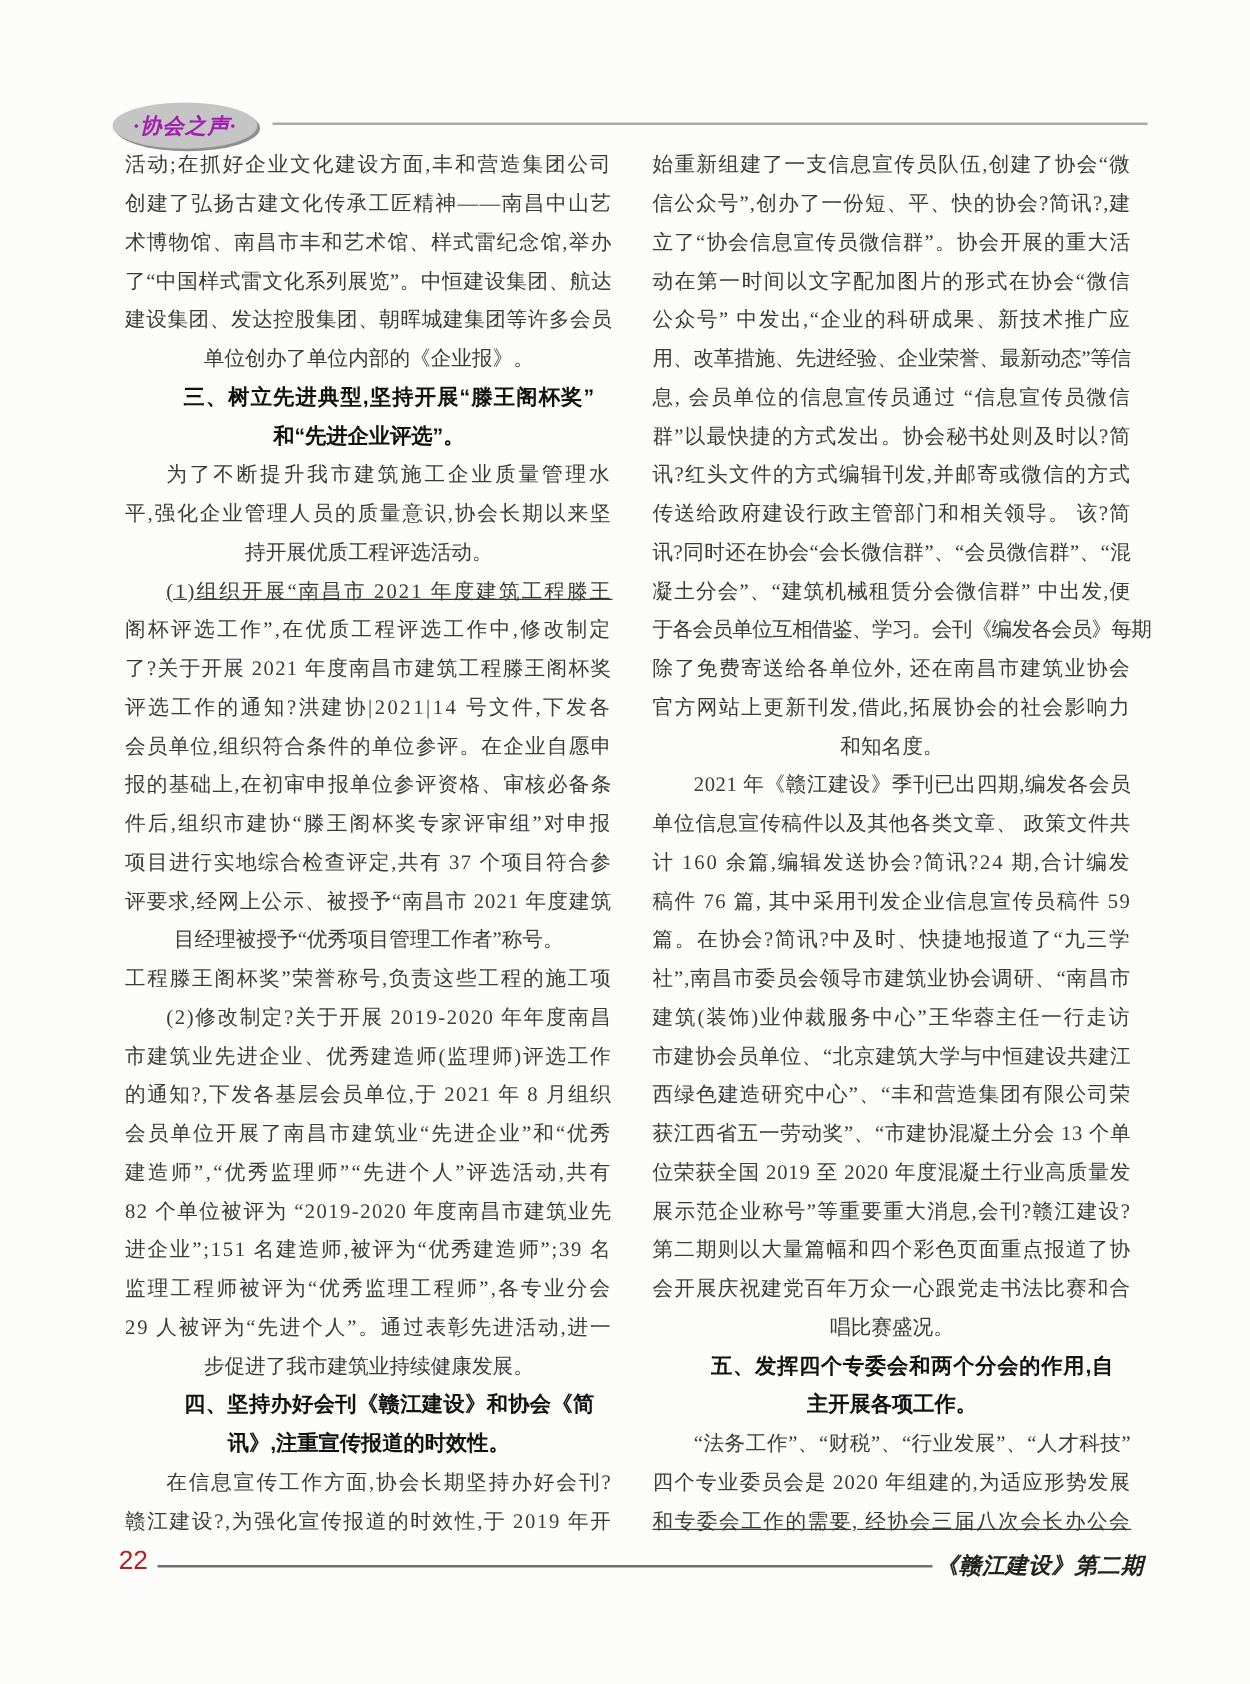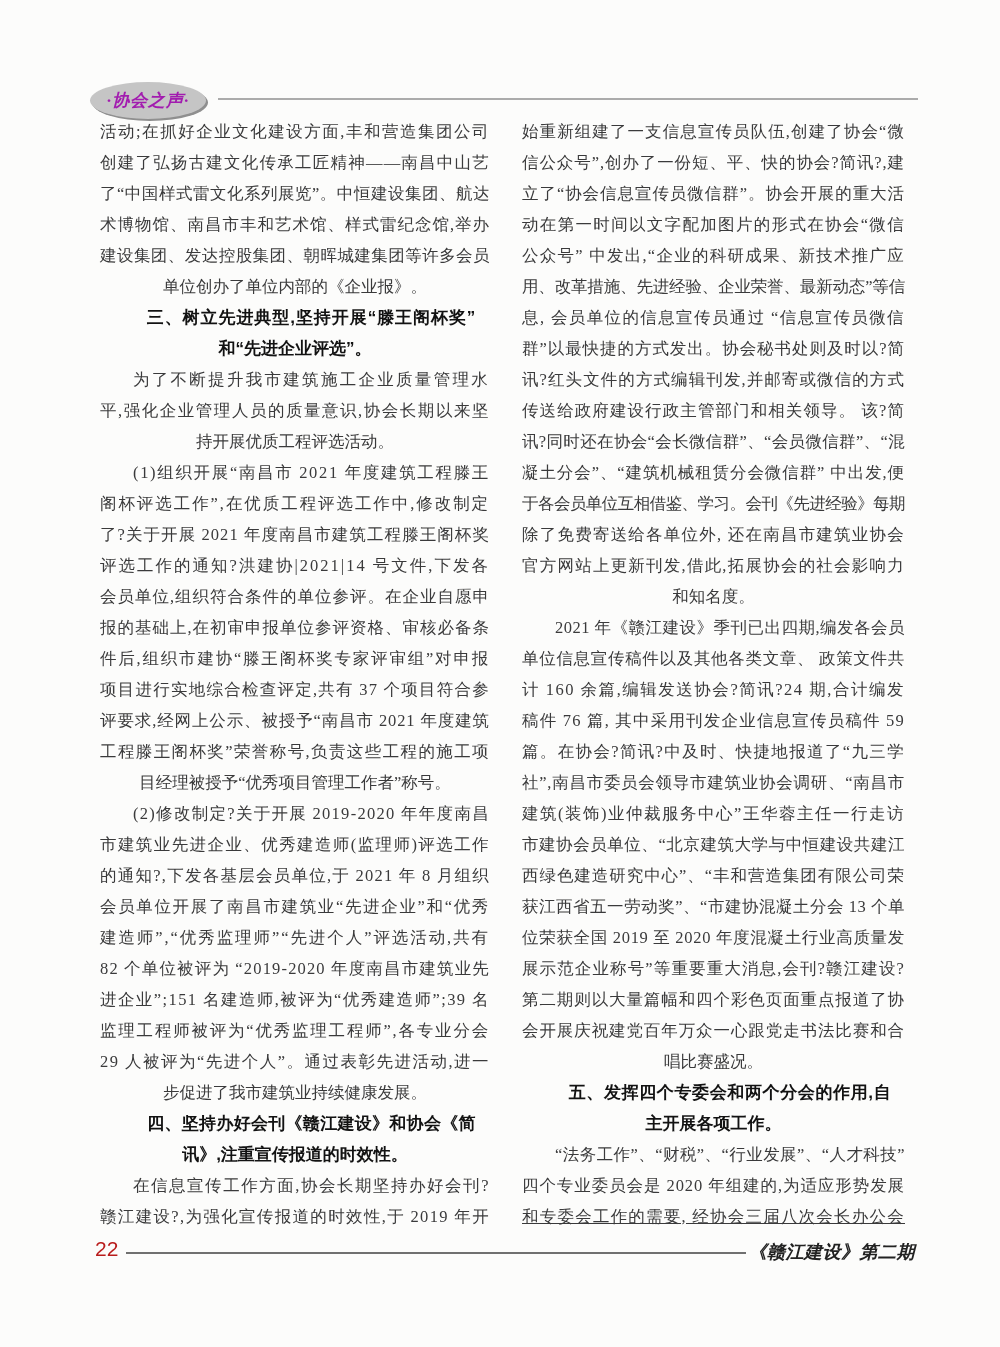--- a/index.html
+++ b/index.html
@@ -51,40 +51,40 @@
 <div class="page">
 
   <div class="badge">
     <span>·协会之声·</span>
   </div>
   <div class="header-rule"></div>
 
   <div class="col col-left">
       <div class="tline"><span style="letter-spacing: 1.51223px;">活动;在抓好企业文化建设方面,丰和营造集团公司</span></div>
       <div class="tline"><span style="letter-spacing: 1.22727px;">创建了弘扬古建文化传承工匠精神——南昌中山艺</span></div>
+      <div class="tline"><span style="letter-spacing: 0.994565px;">术博物馆、南昌市丰和艺术馆、样式雷纪念馆,举办</span></div>
       <div class="tline"><span style="letter-spacing: 0.514323px;">了“中国样式雷文化系列展览”。中恒建设集团、航达</span></div>
-      <div class="tline"><span style="letter-spacing: 0.994565px;">术博物馆、南昌市丰和艺术馆、样式雷纪念馆,举办</span></div>
       <div class="tline"><span style="letter-spacing: 0.456522px;">建设集团、发达控股集团、朝晖城建集团等许多会员</span></div>
       <div class="tline endline"><span>单位创办了单位内部的《企业报》。</span></div>
       <div class="tline heading indent"><span style="letter-spacing: 0.942969px;">三、树立先进典型,坚持开展“滕王阁杯奖”</span></div>
       <div class="tline heading endline"><span>和“先进企业评选”。</span></div>
       <div class="tline indent"><span style="letter-spacing: 2.28947px;">为了不断提升我市建筑施工企业质量管理水</span></div>
       <div class="tline"><span style="letter-spacing: 1.53261px;">平,强化企业管理人员的质量意识,协会长期以来坚</span></div>
       <div class="tline endline"><span>持开展优质工程评选活动。</span></div>
-      <div class="tline indent"><span style="letter-spacing: 1.66688px;">(1)组织开展“南昌市 2021 年度建筑工程滕王</span></div>
+      <div class="tline indent"><span style="letter-spacing: 1.66688px; text-decoration: underline;">(1)组织开展“南昌市 2021 年度建筑工程滕王</span></div>
       <div class="tline"><span style="letter-spacing: 1.93139px;">阁杯评选工作”,在优质工程评选工作中,修改制定</span></div>
       <div class="tline"><span style="letter-spacing: 1.07392px;">了?关于开展 2021 年度南昌市建筑工程滕王阁杯奖</span></div>
       <div class="tline"><span style="letter-spacing: 2.01157px;">评选工作的通知?洪建协|2021|14 号文件,下发各</span></div>
       <div class="tline"><span style="letter-spacing: 0.994565px;">会员单位,组织符合条件的单位参评。在企业自愿申</span></div>
       <div class="tline"><span style="letter-spacing: 0.994565px;">报的基础上,在初审申报单位参评资格、审核必备条</span></div>
       <div class="tline"><span style="letter-spacing: 1.79212px;">件后,组织市建协“滕王阁杯奖专家评审组”对申报</span></div>
       <div class="tline"><span style="letter-spacing: 1.245px;">项目进行实地综合检查评定,共有 37 个项目符合参</span></div>
       <div class="tline"><span style="letter-spacing: 0.881366px;">评要求,经网上公示、被授予“南昌市 2021 年度建筑</span></div>
+      <div class="tline endline"><span>目经理被授予“优秀项目管理工作者”称号。</span></div>
       <div class="tline"><span style="letter-spacing: 1.39334px;">工程滕王阁杯奖”荣誉称号,负责这些工程的施工项</span></div>
-      <div class="tline endline"><span>目经理被授予“优秀项目管理工作者”称号。</span></div>
       <div class="tline indent"><span style="letter-spacing: 1.29241px;">(2)修改制定?关于开展 2019-2020 年年度南昌</span></div>
       <div class="tline"><span style="letter-spacing: 1.41304px; margin-top: 32px;">市建筑业先进企业、优秀建造师(监理师)评选工作</span></div>
       <div class="tline"><span style="letter-spacing: 1.24731px;">的通知?,下发各基层会员单位,于 2021 年 8 月组织</span></div>
       <div class="tline"><span style="letter-spacing: 1.65285px;">会员单位开展了南昌市建筑业“先进企业”和“优秀</span></div>
       <div class="tline"><span style="letter-spacing: 1.925px;">建造师”,“优秀监理师”“先进个人”评选活动,共有</span></div>
       <div class="tline"><span style="letter-spacing: 1.1599px;">82 个单位被评为 “2019-2020 年度南昌市建筑业先</span></div>
       <div class="tline"><span style="letter-spacing: 1.42188px;">进企业”;151 名建造师,被评为“优秀建造师”;39 名</span></div>
       <div class="tline"><span style="letter-spacing: 1.79212px;">监理工程师被评为“优秀监理工程师”,各专业分会</span></div>
       <div class="tline"><span style="letter-spacing: 1.48375px;">29 人被评为“先进个人”。通过表彰先进活动,进一</span></div>
       <div class="tline endline"><span>步促进了我市建筑业持续健康发展。</span></div>
@@ -99,21 +99,21 @@
       <div class="tline"><span style="letter-spacing: 0.949728px;">立了“协会信息宣传员微信群”。协会开展的重大活</span></div>
       <div class="tline"><span style="letter-spacing: 1.32599px;">动在第一时间以文字配加图片的形式在协会“微信</span></div>
       <div class="tline"><span style="letter-spacing: 1.25391px;">公众号” 中发出,“企业的科研成果、新技术推广应</span></div>
       <div class="tline"><span style="letter-spacing: -0.159505px;">用、改革措施、先进经验、企业荣誉、最新动态”等信</span></div>
       <div class="tline"><span style="letter-spacing: 1.38737px;">息, 会员单位的信息宣传员通过 “信息宣传员微信</span></div>
       <div class="tline"><span style="letter-spacing: 0.949728px;">群”以最快捷的方式发出。协会秘书处则及时以?简</span></div>
       <div class="tline"><span style="letter-spacing: 1.08899px;">讯?红头文件的方式编辑刊发,并邮寄或微信的方式</span></div>
       <div class="tline"><span style="letter-spacing: 1.08899px;">传送给政府建设行政主管部门和相关领导。 该?简</span></div>
       <div class="tline"><span style="letter-spacing: 0.347957px;">讯?同时还在协会“会长微信群”、“会员微信群”、“混</span></div>
       <div class="tline"><span style="letter-spacing: 0.910625px;">凝土分会”、“建筑机械租赁分会微信群” 中出发,便</span></div>
-      <div class="tline"><span style="letter-spacing: -0.541667px;">于各会员单位互相借鉴、学习。会刊《先进经验》每期</span></div>
+      <div class="tline"><span style="letter-spacing: -0.541667px;">于各会员单位互相借鉴、学习。会刊《编发各会员》每期</span></div>
       <div class="tline"><span style="letter-spacing: 1.22826px;">除了免费寄送给各单位外, 还在南昌市建筑业协会</span></div>
       <div class="tline"><span style="letter-spacing: 1.22826px;">官方网站上更新刊发,借此,拓展协会的社会影响力</span></div>
       <div class="tline endline"><span>和知名度。</span></div>
       <div class="tline indent"><span style="letter-spacing: 0.489583px;">2021 年《赣江建设》季刊已出四期,编发各会员</span></div>
       <div class="tline"><span style="letter-spacing: 0.690217px;">单位信息宣传稿件以及其他各类文章、 政策文件共</span></div>
       <div class="tline"><span style="letter-spacing: 1.51674px;">计 160 余篇,编辑发送协会?简讯?24 期,合计编发</span></div>
       <div class="tline"><span style="letter-spacing: 1.19907px; margin-top: 32px;">稿件 76 篇, 其中采用刊发企业信息宣传员稿件 59</span></div>
       <div class="tline"><span style="letter-spacing: 1.34851px;">篇。在协会?简讯?中及时、快捷地报道了“九三学</span></div>
       <div class="tline"><span style="letter-spacing: 0.738281px;">社”,南昌市委员会领导市建筑业协会调研、“南昌市</span></div>
       <div class="tline"><span style="letter-spacing: 1.50747px;">建筑(装饰)业仲裁服务中心”王华蓉主任一行走访</span></div>

